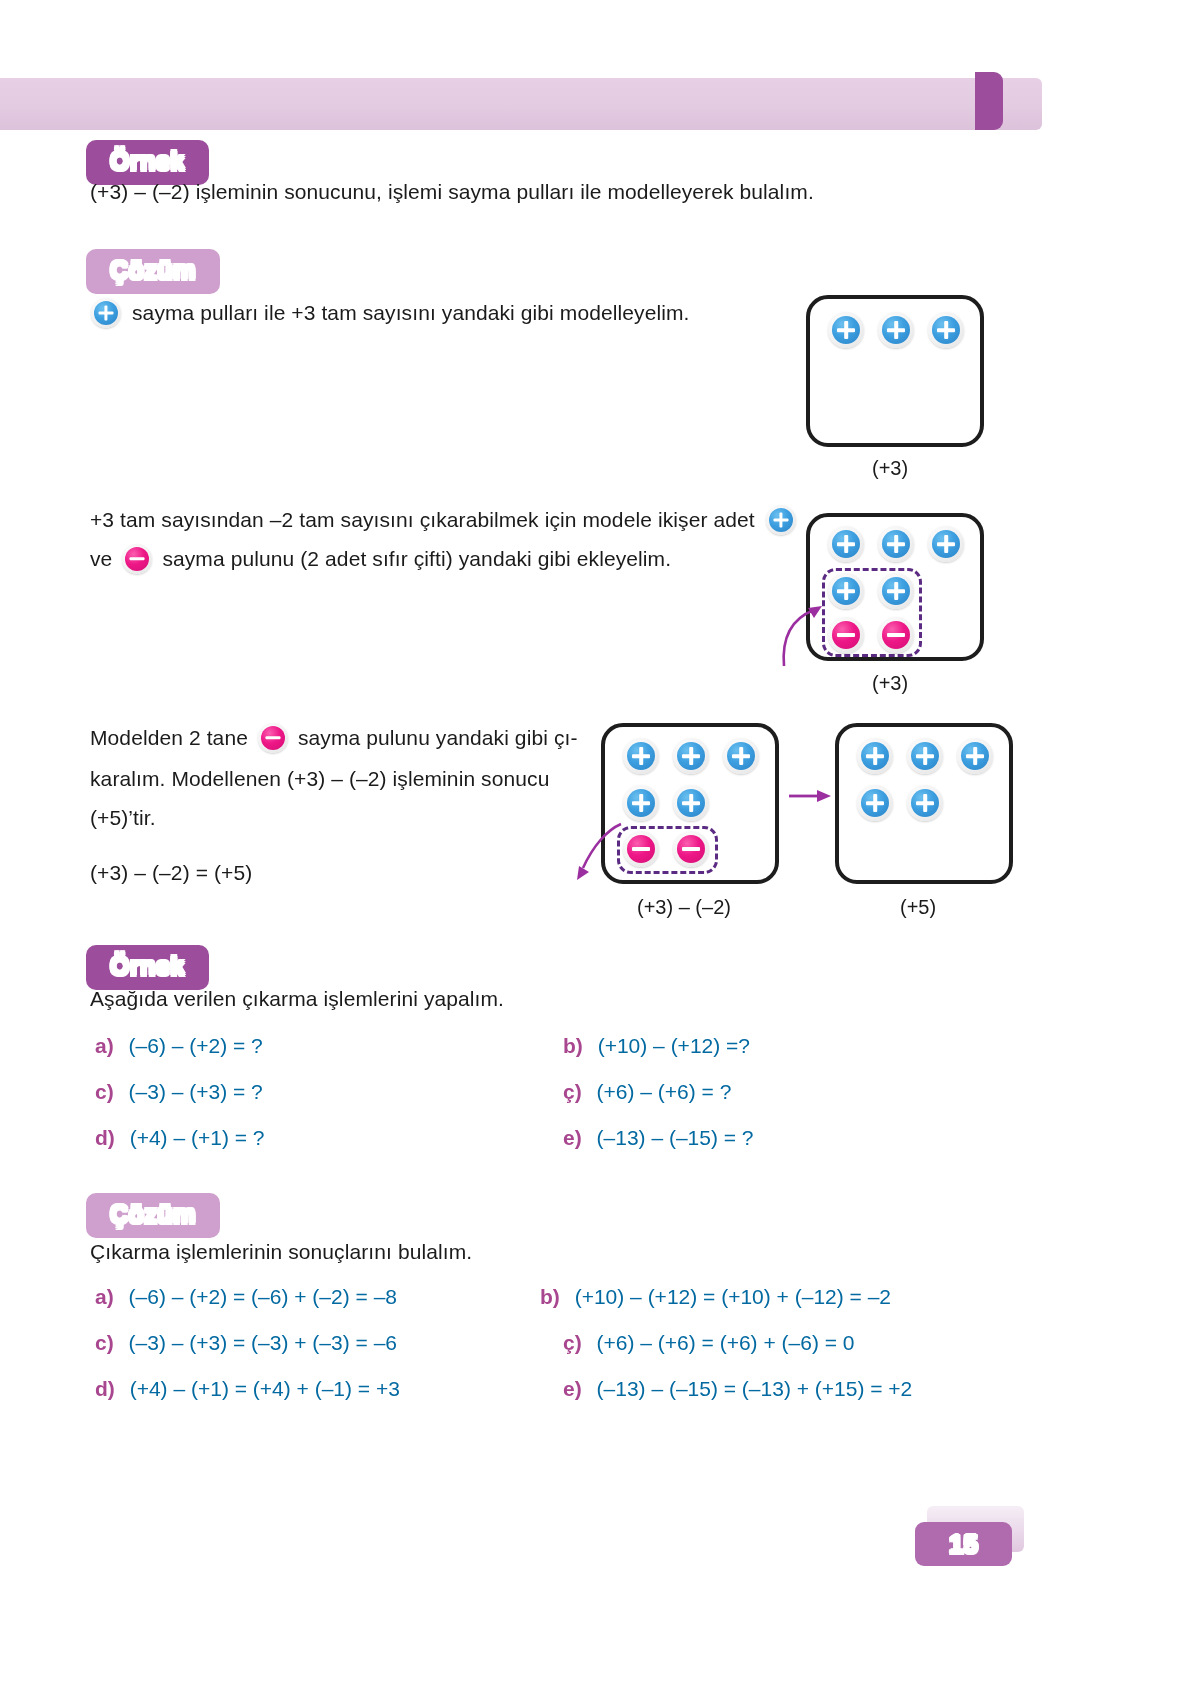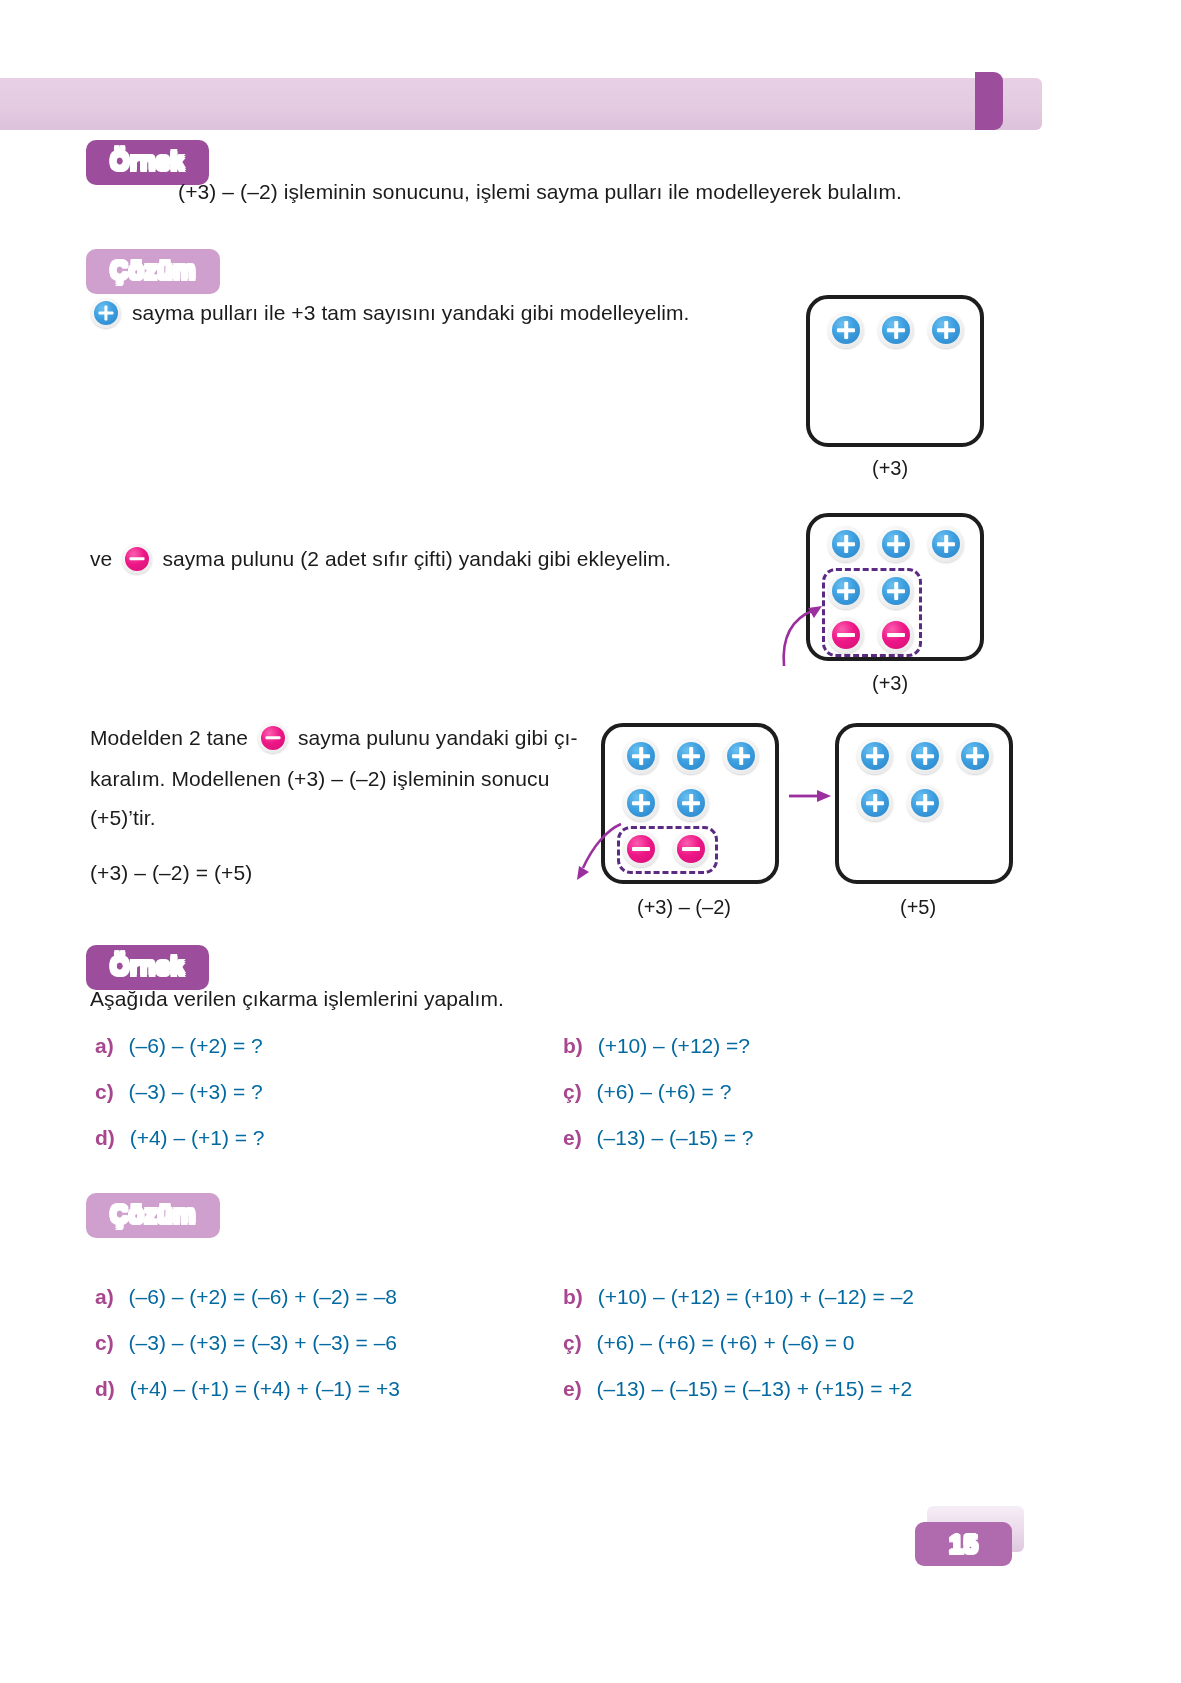--- a/index.html
+++ b/index.html
@@ -4,21 +4,21 @@
 <style>
   html,body{margin:0;padding:0;}
   body{
     width:1181px; height:1683px;
     background:#ffffff;
     font-family:"Liberation Sans","DejaVu Sans",sans-serif;
     color:#1a1a1a;
     position:relative;
     overflow:hidden;
   }
-  .page{position:relative;width:1181px;height:1229px;text-align:center;}
+  .page{position:relative;width:1181px;height:1229px;}
 
   
   .header-bar{
     position:absolute; left:0; top:78px; width:1042px; height:52px;
     background:linear-gradient(180deg,#e7d0e6 0%,#e3cbe2 55%,#dcc2da 100%);
     border-top-right-radius:6px; border-bottom-right-radius:6px;
   }
   .header-tab{
     position:absolute; left:975px; top:72px; width:28px; height:58px;
     background:#9c4e9c;
@@ -173,20 +173,30 @@
     <span class="chip plus" style="position:absolute;left:118px;top:13px;width:36px;height:36px;">
       <span class="ring"></span>
       <span class="core" style="left:4px;top:4px;right:4px;bottom:4px;">
         <span class="sym" style="width:18px;height:3.6px;left:50%;top:50%;transform:translate(-50%,-50%);"></span>
         <span class="sym" style="width:3.6px;height:18px;left:50%;top:50%;transform:translate(-50%,-50%);"></span>
       </span>
     </span>
   </div>
   <div class="caption" style="left:872px; top:457px;">(+3)</div>
 
+  <div class="abs" style="left:90px; top:505px; width:700px; display:flex; align-items:center;">
+    <span class="body-text para-line">+3 tam sayısından –2 tam sayısını çıkarabilmek için modele ikişer adet</span>
+    <span class="chip plus" style="margin-left:11px;width:30px;height:30px;flex:0 0 30px;">
+      <span class="ring"></span>
+      <span class="core" style="left:3px;top:3px;right:3px;bottom:3px;">
+        <span class="sym" style="width:15px;height:3.2px;left:50%;top:50%;transform:translate(-50%,-50%);"></span>
+        <span class="sym" style="width:3.2px;height:15px;left:50%;top:50%;transform:translate(-50%,-50%);"></span>
+      </span>
+    </span>
+  </div>
 
   <div class="abs" style="left:90px; top:544px; display:flex; align-items:center;">
     <span class="body-text">ve</span>
     <span class="chip minus" style="margin:0 10px;width:30px;height:30px;flex:0 0 30px;">
       <span class="ring"></span>
       <span class="core" style="left:3px;top:3px;right:3px;bottom:3px;">
         <span class="sym" style="width:15px;height:3.4px;left:50%;top:50%;transform:translate(-50%,-50%);"></span>
       </span>
     </span>
     <span class="body-text">sayma pulunu (2 adet sıfır çifti) yandaki gibi ekleyelim.</span>
@@ -395,26 +405,27 @@
     <span class="ex-body">(+4) – (+1) = ?</span>
   </div>
   <div class="ex-row" style="left:563px; top:1126px;">
     <span class="ex-mark">e)</span>
     <span class="ex-body">(–13) – (–15) = ?</span>
   </div>
 
   <div class="abs" style="left:86px; top:1193px;">
     <span class="badge badge-cozum">Çözüm</span>
   </div>
+  <div class="abs body-text" style="left:90px; top:1237px;">Çıkarma işlemlerinin sonuçlarını bulalım.</div>
 
   <div class="ex-row" style="left:95px; top:1285px;">
     <span class="ex-mark">a)</span>
     <span class="ex-body">(–6) – (+2) = (–6) + (–2) = –8</span>
   </div>
-  <div class="ex-row" style="left:563px; top:1285px;">
+  <div class="ex-row" style="left:540px; top:1285px;">
     <span class="ex-mark">b)</span>
     <span class="ex-body">(+10) – (+12) = (+10) + (–12) = –2</span>
   </div>
   <div class="ex-row" style="left:95px; top:1331px;">
     <span class="ex-mark">c)</span>
     <span class="ex-body">(–3) – (+3) = (–3) + (–3) = –6</span>
   </div>
   <div class="ex-row" style="left:563px; top:1331px;">
     <span class="ex-mark">ç)</span>
     <span class="ex-body">(+6) – (+6) = (+6) + (–6) = 0</span>

